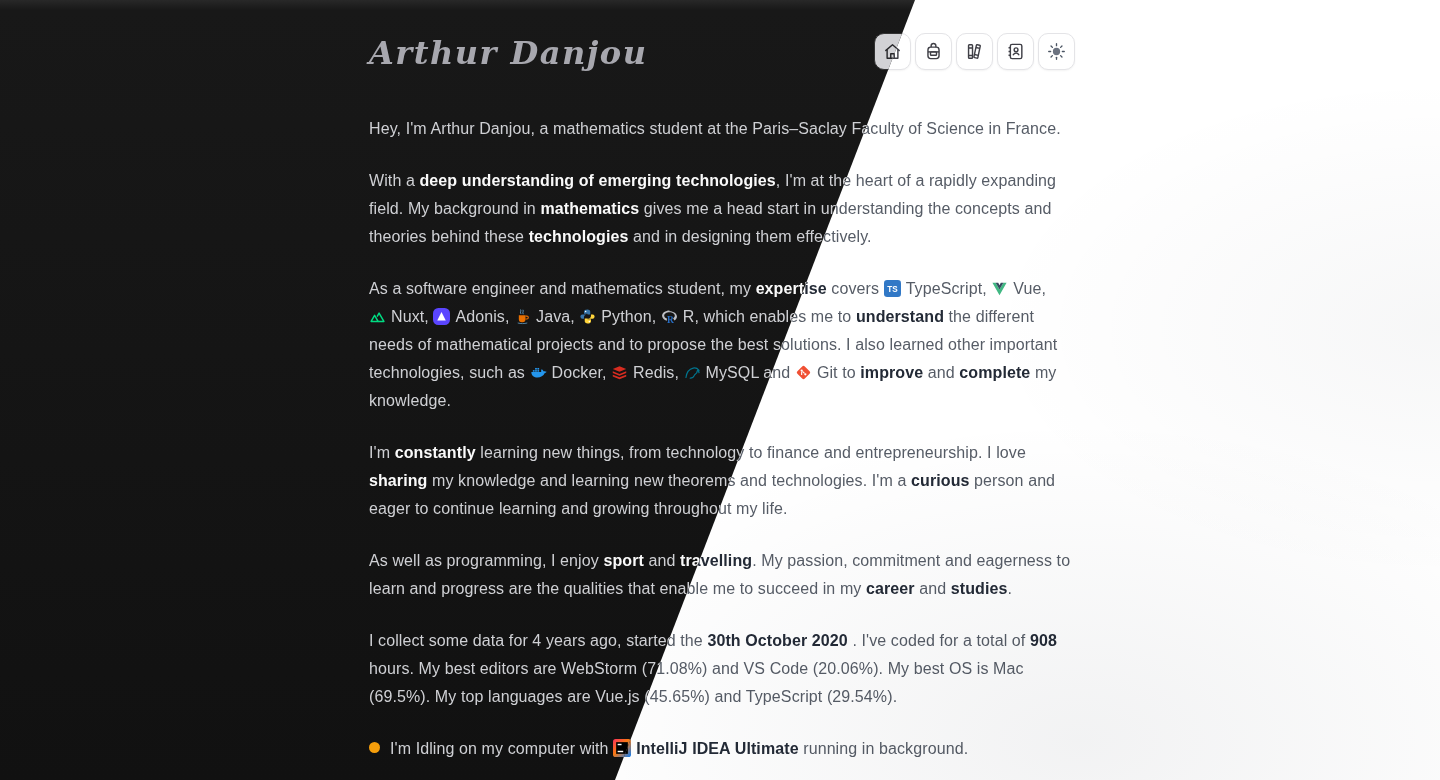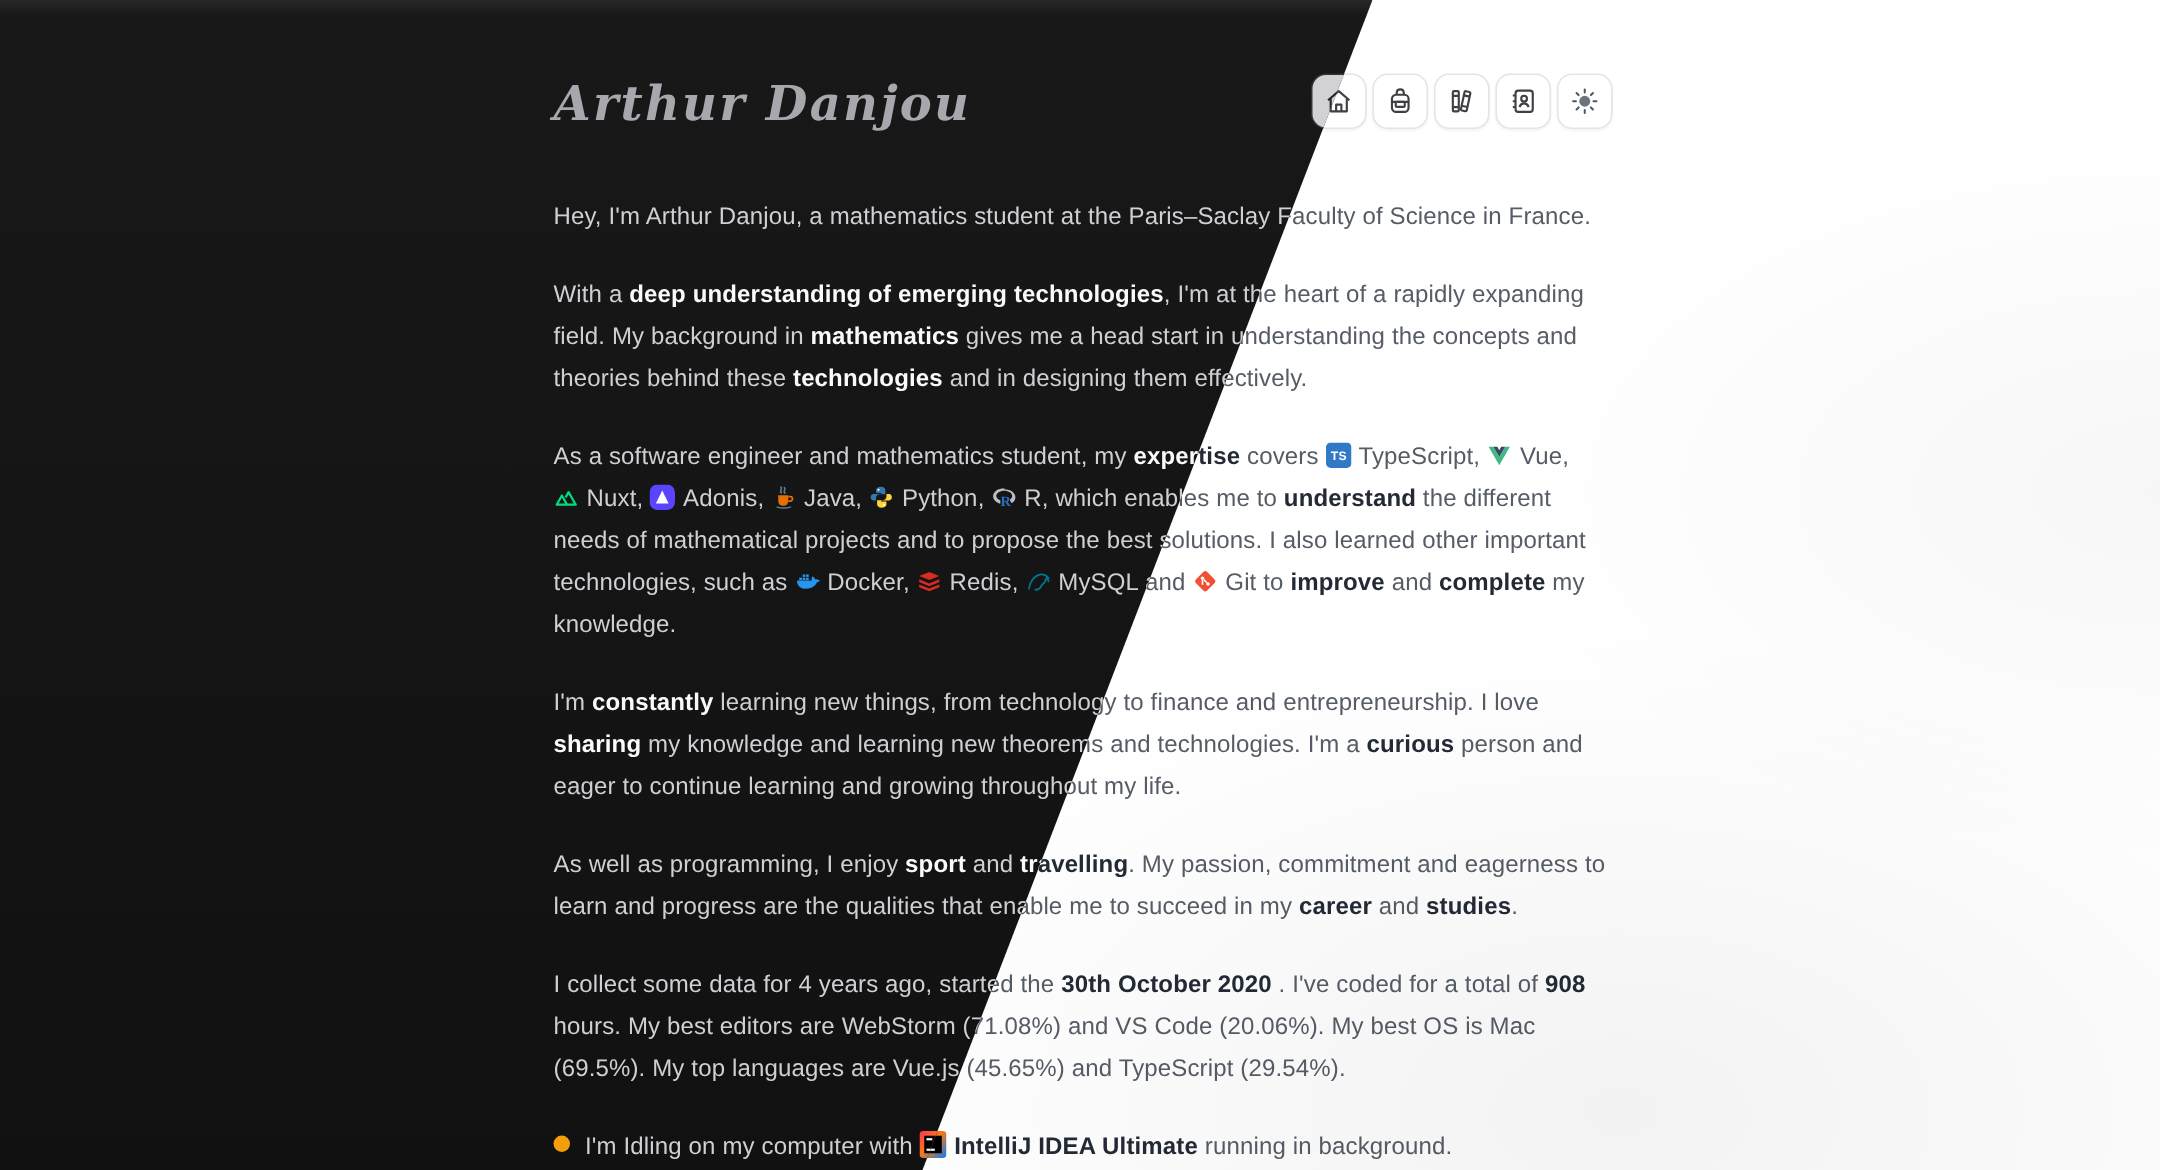--- a/index.html
+++ b/index.html
@@ -9,21 +9,21 @@
 
   .layer { position:absolute; inset:0; overflow:hidden; }
   .layer.light { background:#ffffff; }
   .layer.light::after { content:""; position:absolute; inset:0; pointer-events:none;
     background:
       radial-gradient(900px 520px at 75% 95%, rgba(17,24,39,.055), transparent 62%),
       radial-gradient(760px 420px at 100% 42%, rgba(17,24,39,.035), transparent 60%); }
   .layer.dark  { background:linear-gradient(180deg,#282828 0px,#181818 10px,#151515 45%,#111111 100%);
                  clip-path:polygon(0 0, 915px 0, 615px 780px, 0 780px); }
 
-  .page { position:relative; width:702px; height:576px; margin:16px auto; padding-top:33px; }
+  .page { position:relative; width:702px; height:576px; margin:0 auto; padding-top:33px; }
 
   .site-title { display:inline-block; font-family:"DejaVu Serif",serif; font-style:italic;
                 font-weight:700; font-size:32px; letter-spacing:1.5px; line-height:40px; }
   .dark  .site-title { color:#a7a7ae; }
   .light .site-title { color:#4b5563; }
 
   .nav { position:absolute; top:33px; right:-4px; display:flex; gap:4px; }
   .navbtn { width:37px; height:37px; border-radius:10px; display:flex; align-items:center;
             justify-content:center; cursor:pointer; border:1px solid; }
   .light .navbtn { background:#ffffff; border-color:#e4e4e7; color:#3f3f46;

